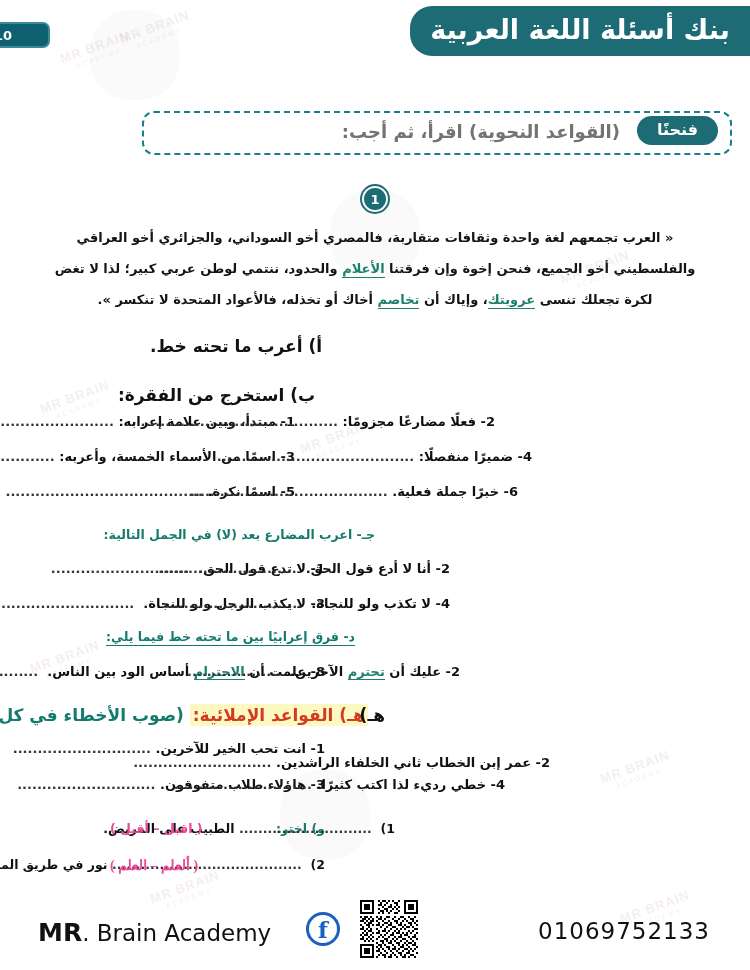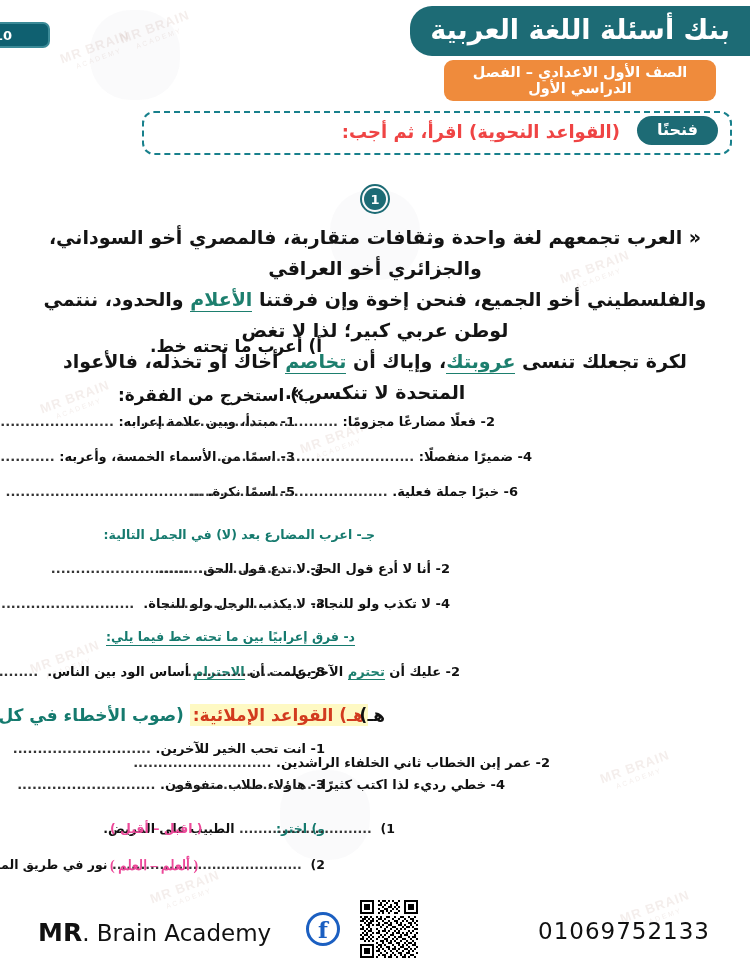--- a/index.html
+++ b/index.html
@@ -86,42 +86,42 @@
   }
   .sec-pill {
     position:absolute; right:14px; top:5px;
     background:#1d6b75; color:#fff;
     font-size:16px; font-weight:bold;
     border-radius:16px;
     padding:4px 20px 6px 20px;
   }
   .sec-text {
     position:absolute; right:112px; top:10px;
-    font-size:18px; font-weight:bold; color:#ef4444;
+    font-size:18px; font-weight:bold; color:#737373;
   }
 
   
   .qnum-circle {
     position:absolute; left:50%; top:184px;
     transform:translateX(-50%);
     width:30px; height:30px;
     border:2.2px solid #1d6b75;
     border-radius:50%;
     display:flex; align-items:center; justify-content:center;
   }
   .qnum-circle span {
     width:22px; height:22px; border-radius:50%;
     background:#1d6b75; color:#fff;
     font-size:13px; font-weight:bold;
     display:flex; align-items:center; justify-content:center;
   }
   .passage {
     position:absolute; right:30px; top:222px;
     width:690px;
-    font-size:19px; font-weight:bold;
+    font-size:13px; font-weight:bold;
     line-height:31px;
     text-align:center;
     color:#141414;
     margin-left:24px;
   }
   .passage .ul-teal {
     color:#1d7f6e; border-bottom:1.6px solid #1d7f6e; padding-bottom:1px;
   }
 
   
@@ -188,21 +188,20 @@
 <div class="wm-blob" style="left:90px;top:10px;"></div>
 <div class="wm-blob" style="left:330px;top:190px;"></div>
 <div class="wm-blob" style="left:280px;top:770px;"></div>
 
 <div class="page-badge">
   <span>10</span>
 </div>
 
 <div class="header">
   <div class="header-title">بنك أسئلة اللغة العربية</div>
-  <div class="header-sub">الصف الأول الاعدادي – الفصل الدراسي الأول</div>
 </div>
 
 <div class="sec-wrap">
   <div class="sec-dashed"></div>
   <div class="sec-pill">فنحنًا</div>
   <div class="sec-text">(القواعد النحوية) اقرأ، ثم أجب:</div>
 </div>
 
 <div class="qnum-circle">
   <span>1</span>

